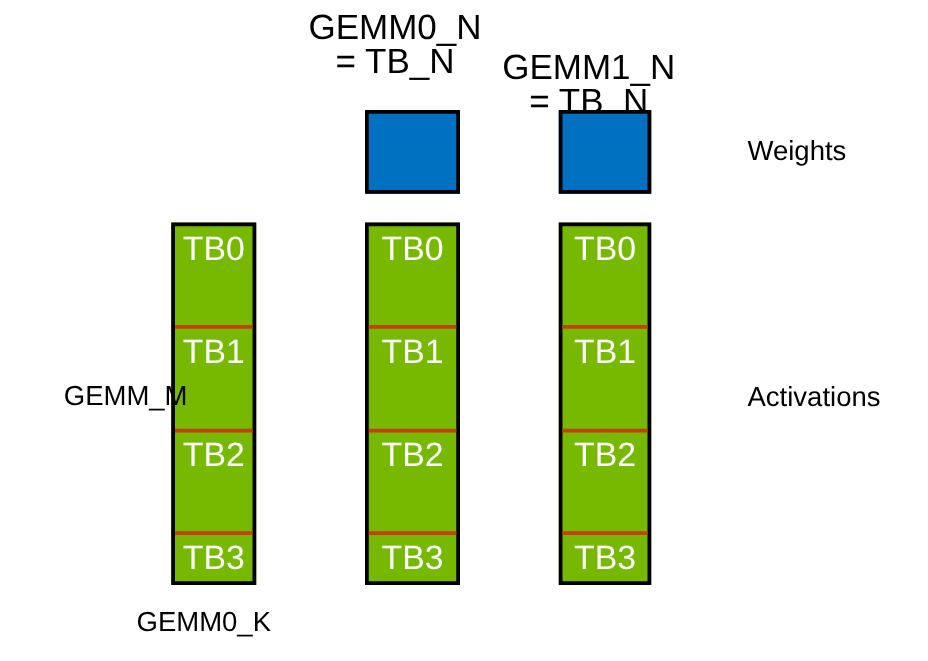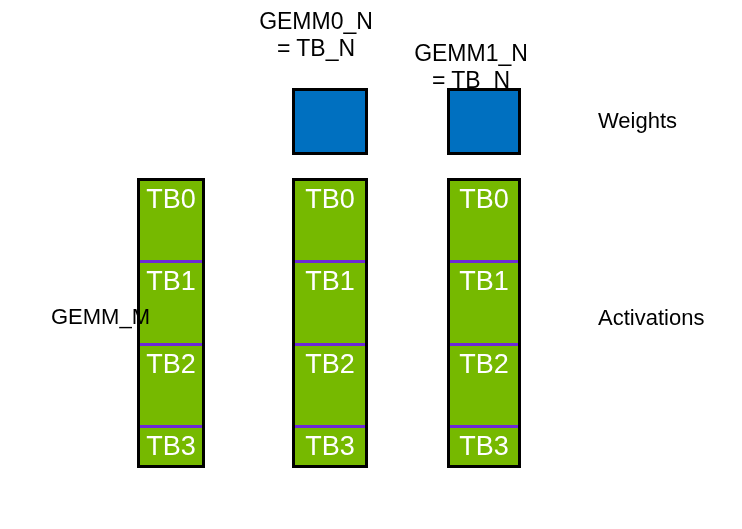--- a/index.html
+++ b/index.html
@@ -22,21 +22,21 @@
     position: absolute;
     font-size: 22px;
     line-height: 27px;
     color: var(--label-color, #000000);
     white-space: nowrap;
   }
   .header {
     position: absolute;
     width: 160px;
     text-align: center;
-    font-size: 23px;
+    font-size: 28px;
     line-height: 27px;
     color: var(--label-color, #000000);
   }
   .header-gemm0 { left: 236px; top: 8px; }
   .header-gemm1 { left: 391px; top: 8px; margin-top: 32px; }
 
   .label-gemm-m      { left: 19px;  top: 303px; margin-left: 32px; }
   .label-weights     { left: 598px; top: 107px; }
   .label-activations { left: 598px; top: 304px; }
 
@@ -75,21 +75,21 @@
     display: flex;
     flex-direction: column;
     gap: 42px;
   }
   .col-0 { left: 137px; width: 68px; }
   .col-1 { left: 292px; width: 76px; }
   .col-2 { left: 447px; width: 74px; }
 
   .tb-tile {
     flex: 1;
-    border-top: 3px solid #6d28d9;
+    border-top: 3px solid #c2410c;
     display: flex;
     align-items: center;
     justify-content: center;
     font-size: 27px;
     color: var(--tb-text-color, #ffffff);
     overflow: hidden;
   }
   .tb-tile:first-child { border-top: none; }
 </style>
 </head>
@@ -125,14 +125,15 @@
     <div class="tb-tile">TB0</div>
     <div class="tb-tile">TB1</div>
     <div class="tb-tile">TB2</div>
     <div class="tb-tile">TB3</div>
   </div>
 
   <div class="label label-gemm-m">GEMM_M</div>
   <div class="label label-weights">Weights</div>
   <div class="label label-activations">Activations</div>
 
+  <div class="footer-label footer-gemm0k">GEMM0_K</div>
 
 </div>
 
 </body></html>

